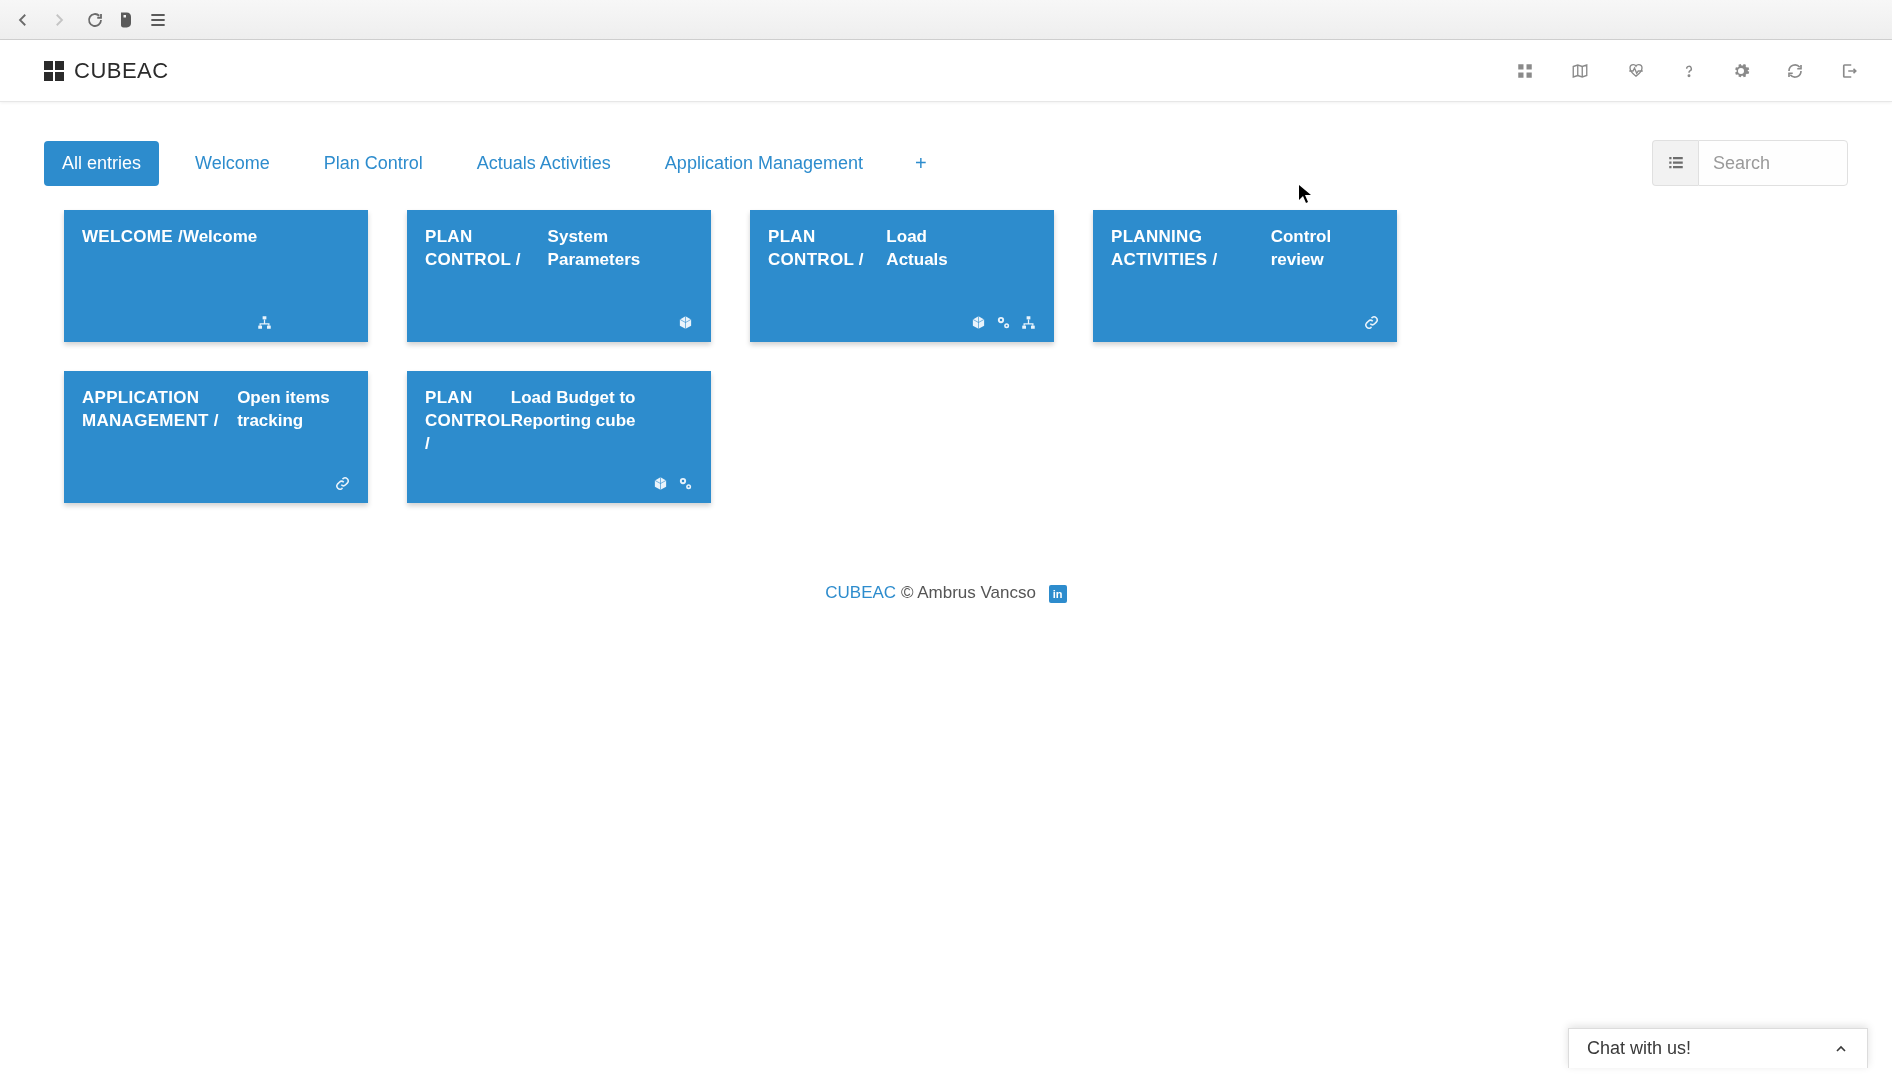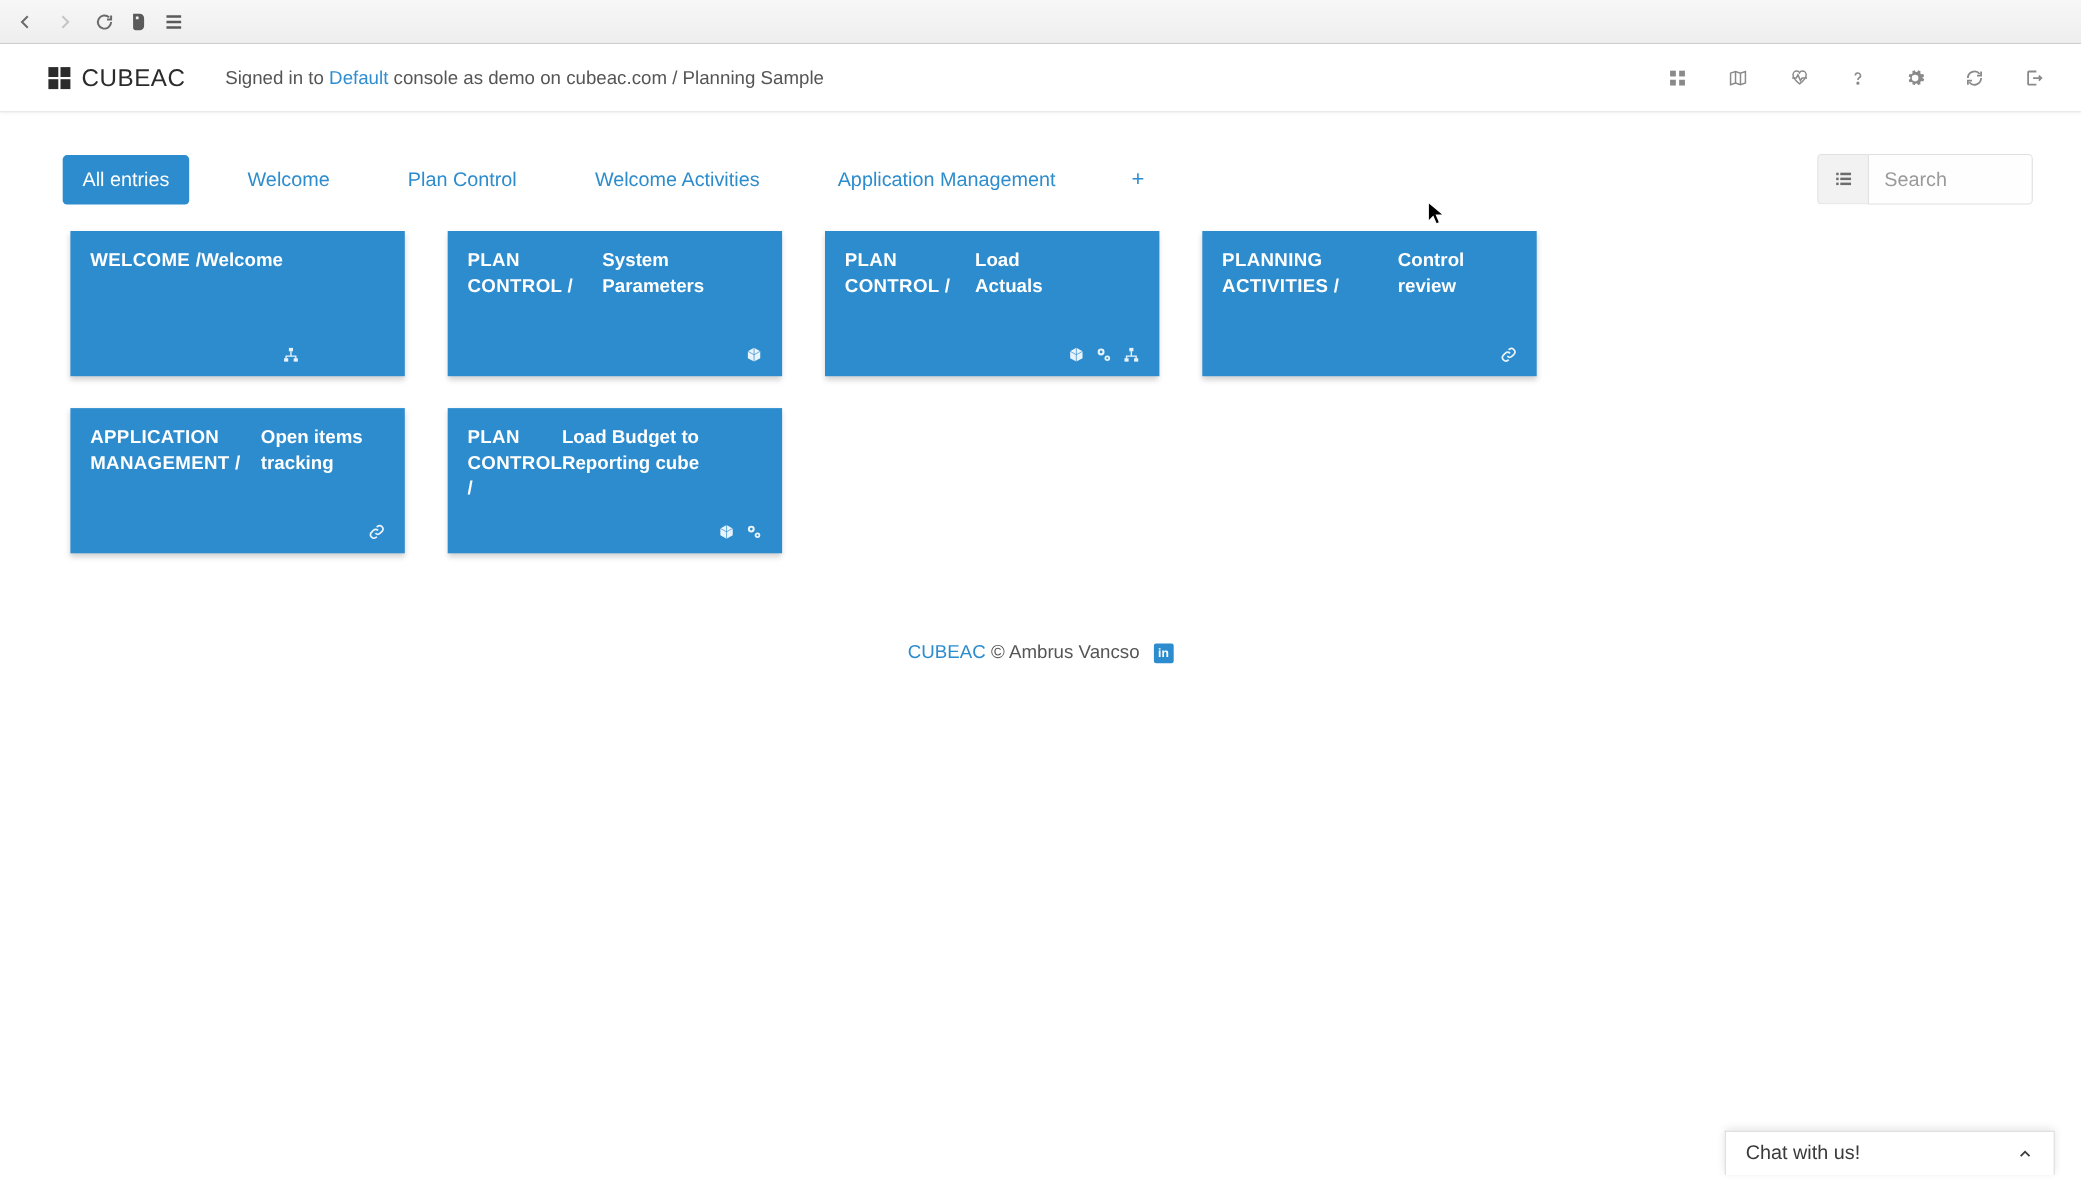--- a/index.html
+++ b/index.html
@@ -20,21 +20,21 @@
 .app-header { height: 62px; background:#fff; border-bottom:1px solid #e7e7e7; box-shadow: 0 1px 3px rgba(0,0,0,0.06); display:flex; align-items:center; padding:0 34px 0 44px; }
 .brand { display:flex; align-items:center; gap:10px; font-weight:500; font-size:22px; letter-spacing:0.5px; color:#2b2b2b; }
 .brand-logo { display:grid; grid-template-columns: 9px 9px; grid-template-rows: 9px 9px; gap:2px; }
 .brand-logo span { background:#2b2b2b; }
 .signed-in { margin-left:36px; font-size:17px; color:#555; }
 .signed-in .link { color:#2f8dcf; }
 .header-icons { margin-left:auto; display:flex; align-items:center; gap:36px; }
 .header-icons .hicon { color:#8a8a8a; cursor:pointer; }
 
 
-.tabbar { display:flex; align-items:center; padding: 38px 44px 0 44px; gap:35px;margin-left:13px; }
+.tabbar { display:flex; align-items:center; padding: 38px 44px 0 44px; gap:18px; }
 .tab { padding:12px 18px; font-size:18px; color:#2d8ccd; border-radius:4px; cursor:pointer; }
 .tab.active { background:#2d8ccd; color:#fff; }
 .tab.plus { font-weight:400; font-size:20px; padding:10px 16px; }
 .search-group { margin-left:auto; display:flex; align-items:flex-start;padding-left:30px; }
 .view-btn { width:46px; height:46px; background:#f2f2f2; border:1px solid #e0e0e0; display:flex; align-items:center; justify-content:center; color:#6d6d6d; cursor:pointer; border-right:none; border-top-left-radius:4px; border-bottom-left-radius:4px; }
 .search-box { height:46px; width:150px; border:1px solid #e0e0e0; padding:0 14px; font-size:18px; color:#555; background:#fefefe; border-top-right-radius:4px; border-bottom-right-radius:4px; }
 .search-box::placeholder { color:#9a9a9a; }
 
 
 .grid { padding: 24px 44px 0 64px; display:grid; grid-template-columns: repeat(4, 304px); column-gap:39px; row-gap:29px; }
@@ -96,23 +96,20 @@
 <div class="app-header">
   <div class="brand">
     <div class="brand-logo">
         <span></span>
         <span></span>
         <span></span>
         <span></span>
       </div>
     <span>CUBEAC</span>
   </div>
-  <div class="signed-in">
-    <span>Signed in to </span><span class="link">Default</span><span> console as demo on cubeac.com / Planning Sample</span>
-  </div>
   <div class="header-icons">
     <span class="hicon">
       <svg width="18" height="18" viewBox="0 0 24 24" fill="currentColor">
           <rect x="3" y="3" width="7" height="7"></rect>
           <rect x="14" y="3" width="7" height="7"></rect>
           <rect x="3" y="14" width="7" height="7"></rect>
           <rect x="14" y="14" width="7" height="7"></rect>
         </svg>
     </span>
     <span class="hicon">
@@ -151,21 +148,21 @@
           <path d="M11 12h10M18 9l3 3-3 3"></path>
         </svg>
     </span>
   </div>
 </div>
 
 <div class="tabbar">
   <div class="tab active"><span>All entries</span></div>
   <div class="tab"><span>Welcome</span></div>
   <div class="tab"><span>Plan Control</span></div>
-  <div class="tab"><span>Welcome Activities</span></div>
+  <div class="tab"><span>Actuals Activities</span></div>
   <div class="tab"><span>Application Management</span></div>
   <div class="tab plus"><span>+</span></div>
 
   <div class="search-group">
     <div class="view-btn">
       <svg width="20" height="18" viewBox="0 0 24 24" fill="currentColor">
           <rect x="3" y="4" width="3" height="3"></rect>
           <rect x="8" y="4" width="13" height="3"></rect>
           <rect x="3" y="10" width="3" height="3"></rect>
           <rect x="8" y="10" width="13" height="3"></rect>

